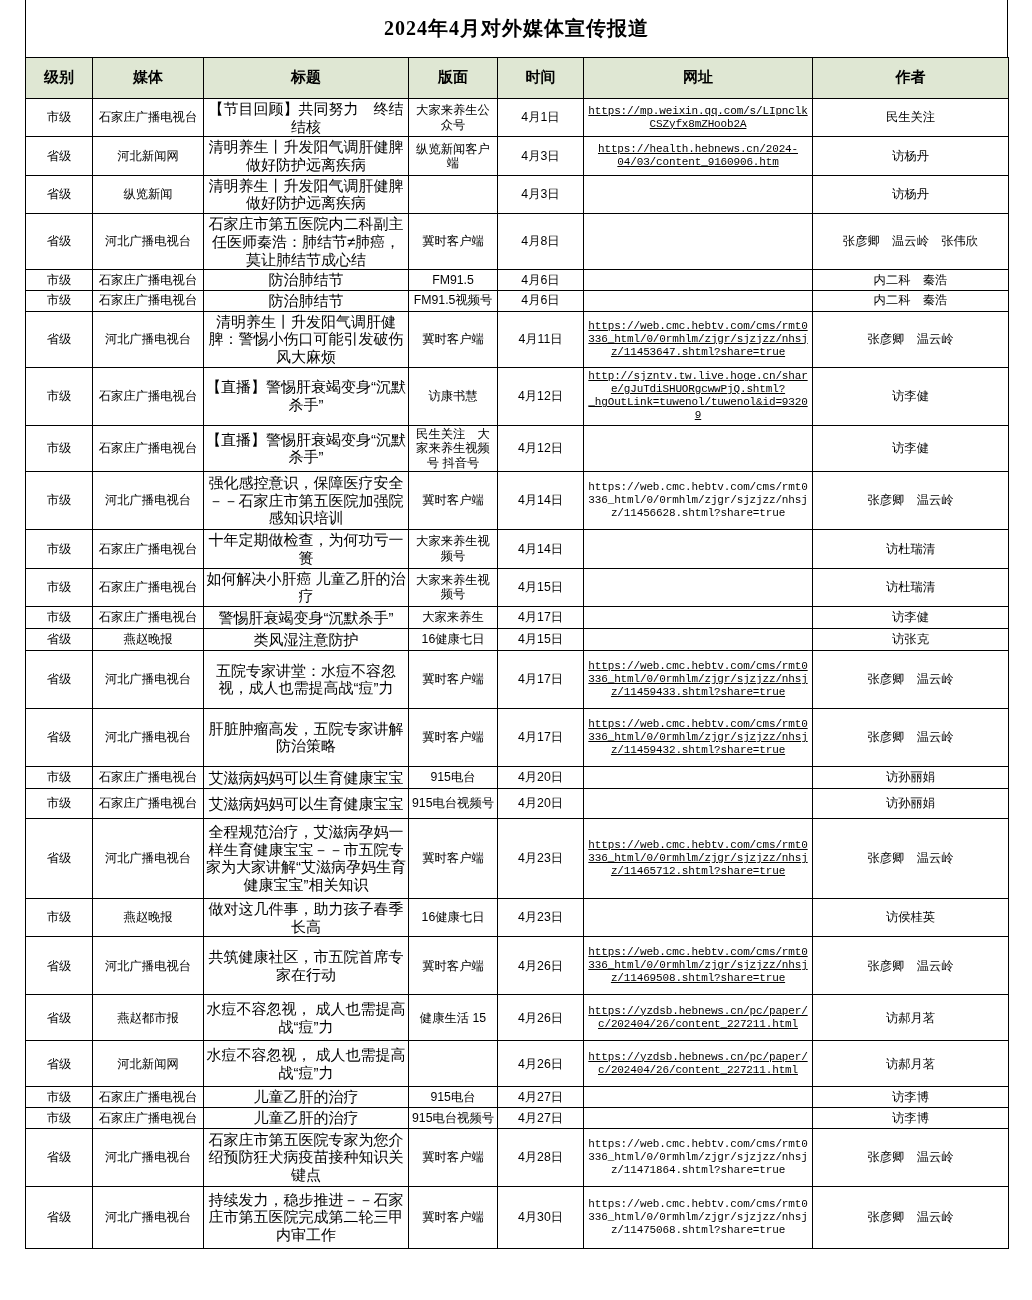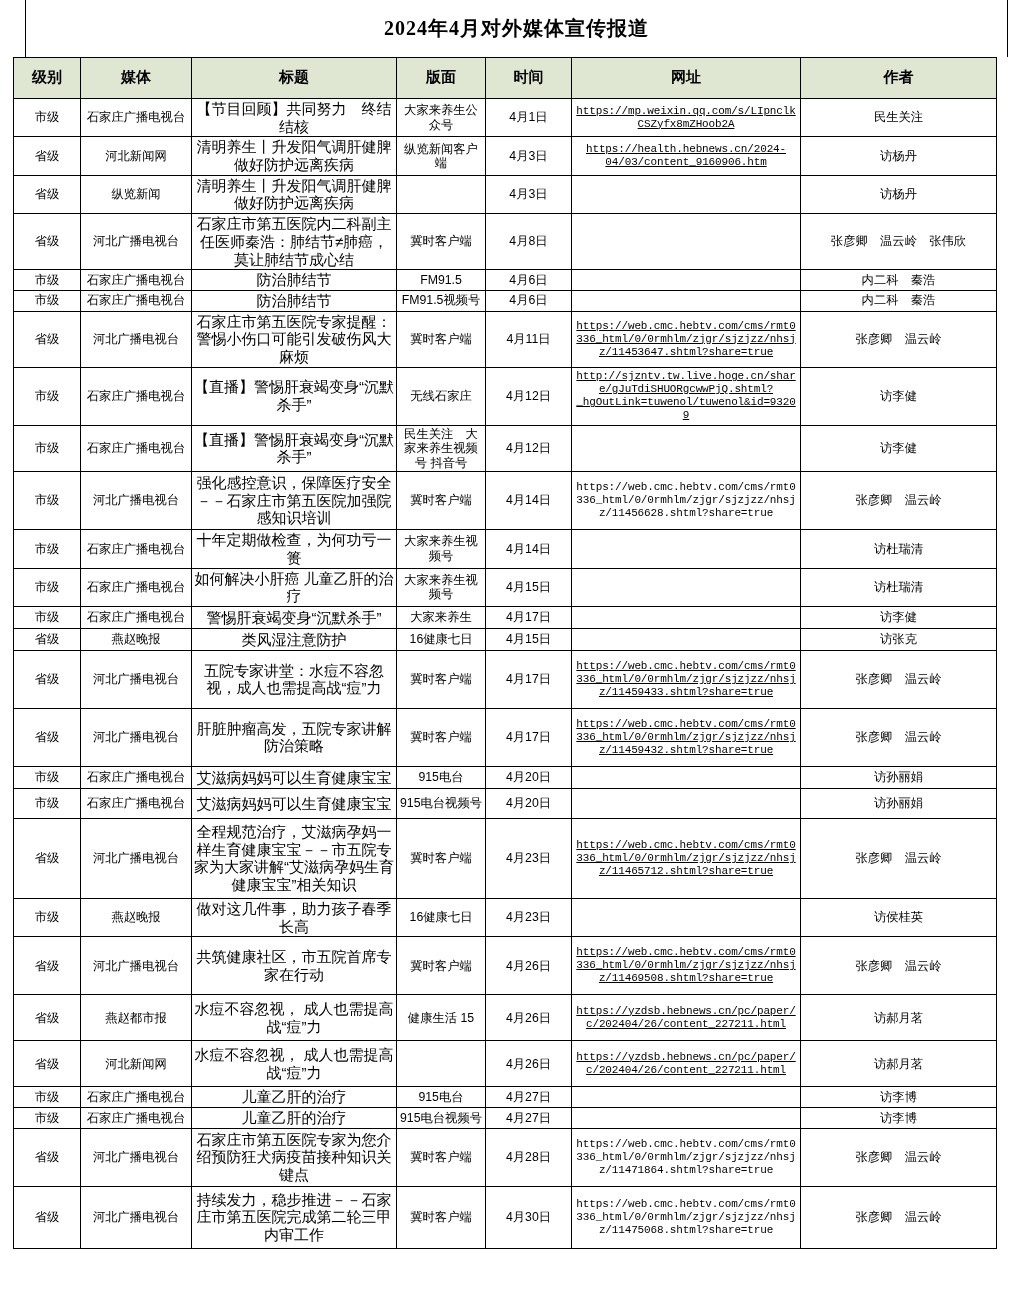--- a/index.html
+++ b/index.html
@@ -39,21 +39,21 @@
     font-family: "Liberation Serif", "DejaVu Serif", serif;
     font-weight: bold;
     font-size: 20px;
     letter-spacing: 1px;
     white-space: nowrap;
   }
 
   
   table#report-table {
     position: absolute;
-    left: 13px;
+    left: 25px;
     top: 57px;
     width: 983px;
     border-collapse: collapse;
     table-layout: fixed;
   }
   table#report-table th,
   table#report-table td {
     border: 1px solid #000000;
     padding: 1px 2px;
     vertical-align: middle;
@@ -185,31 +185,31 @@
           <td class="c-media">石家庄广播电视台</td>
           <td class="c-title">防治肺结节</td>
           <td class="c-page">FM91.5视频号</td>
           <td class="c-date">4月6日</td>
           <td class="c-url"></td>
           <td class="c-author">内二科　秦浩</td>
         </tr>
         <tr style="height: 48px;">
           <td class="c-level">省级</td>
           <td class="c-media">河北广播电视台</td>
-          <td class="c-title">石家庄市第五医院专家提醒：警惕小伤口可能引发破伤风大麻烦</td>
+          <td class="c-title">清明养生丨升发阳气调肝健脾：警惕小伤口可能引发破伤风大麻烦</td>
           <td class="c-page">冀时客户端</td>
           <td class="c-date">4月11日</td>
           <td class="c-url"><a href="#">https://web.cmc.hebtv.com/cms/rmt0336_html/0/0rmhlm/zjgr/sjzjzz/nhsjz/11453647.shtml?share=true</a></td>
           <td class="c-author">张彦卿　温云岭</td>
         </tr>
         <tr style="height: 58px;">
           <td class="c-level">市级</td>
           <td class="c-media">石家庄广播电视台</td>
           <td class="c-title">【直播】警惕肝衰竭变身“沉默杀手”</td>
-          <td class="c-page">无线石家庄</td>
+          <td class="c-page">访康书慧</td>
           <td class="c-date">4月12日</td>
           <td class="c-url"><a href="#">http://sjzntv.tw.live.hoge.cn/share/gJuTdiSHUORgcwwPjQ.shtml?_hgOutLink=tuwenol/tuwenol&amp;id=93209</a></td>
           <td class="c-author">访李健</td>
         </tr>
         <tr style="height: 46px;">
           <td class="c-level">市级</td>
           <td class="c-media">石家庄广播电视台</td>
           <td class="c-title">【直播】警惕肝衰竭变身“沉默杀手”</td>
           <td class="c-page">民生关注　大家来养生视频号 抖音号</td>
           <td class="c-date">4月12日</td>

